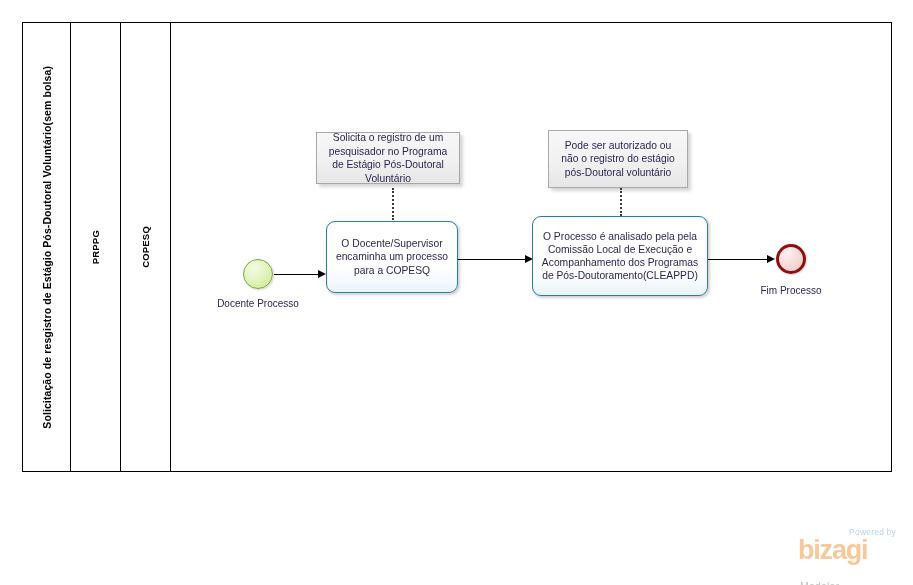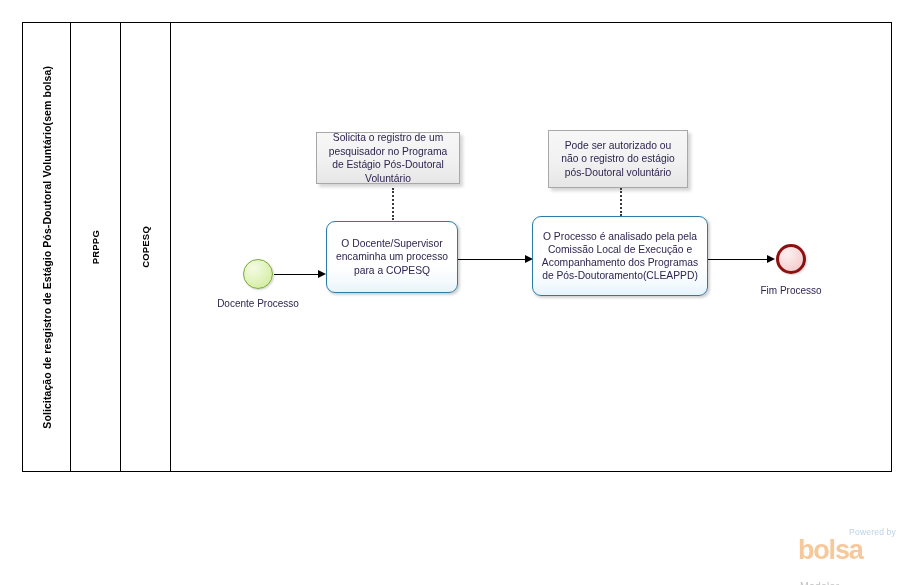--- a/index.html
+++ b/index.html
@@ -271,17 +271,17 @@
     <div class="flow-line" style="left:708px; top:259px; width:62px;"></div>
     <div class="flow-arrow" style="left:767px; top:254.5px;"></div>
 
     <div class="event event-end" style="left:776px; top:244px;"></div>
     <div class="event-label" style="left:736px; top:285px; width:110px;">Fim Processo</div>
 
   </div>
 
   <div class="logo">
     <div class="logo-powered">Powered by</div>
-    <div class="logo-bizagi">bolsa</div>
+    <div class="logo-bizagi">bizagi</div>
     <div class="logo-modeler">Modeler</div>
   </div>
 
 </div>
 
 </body></html>

